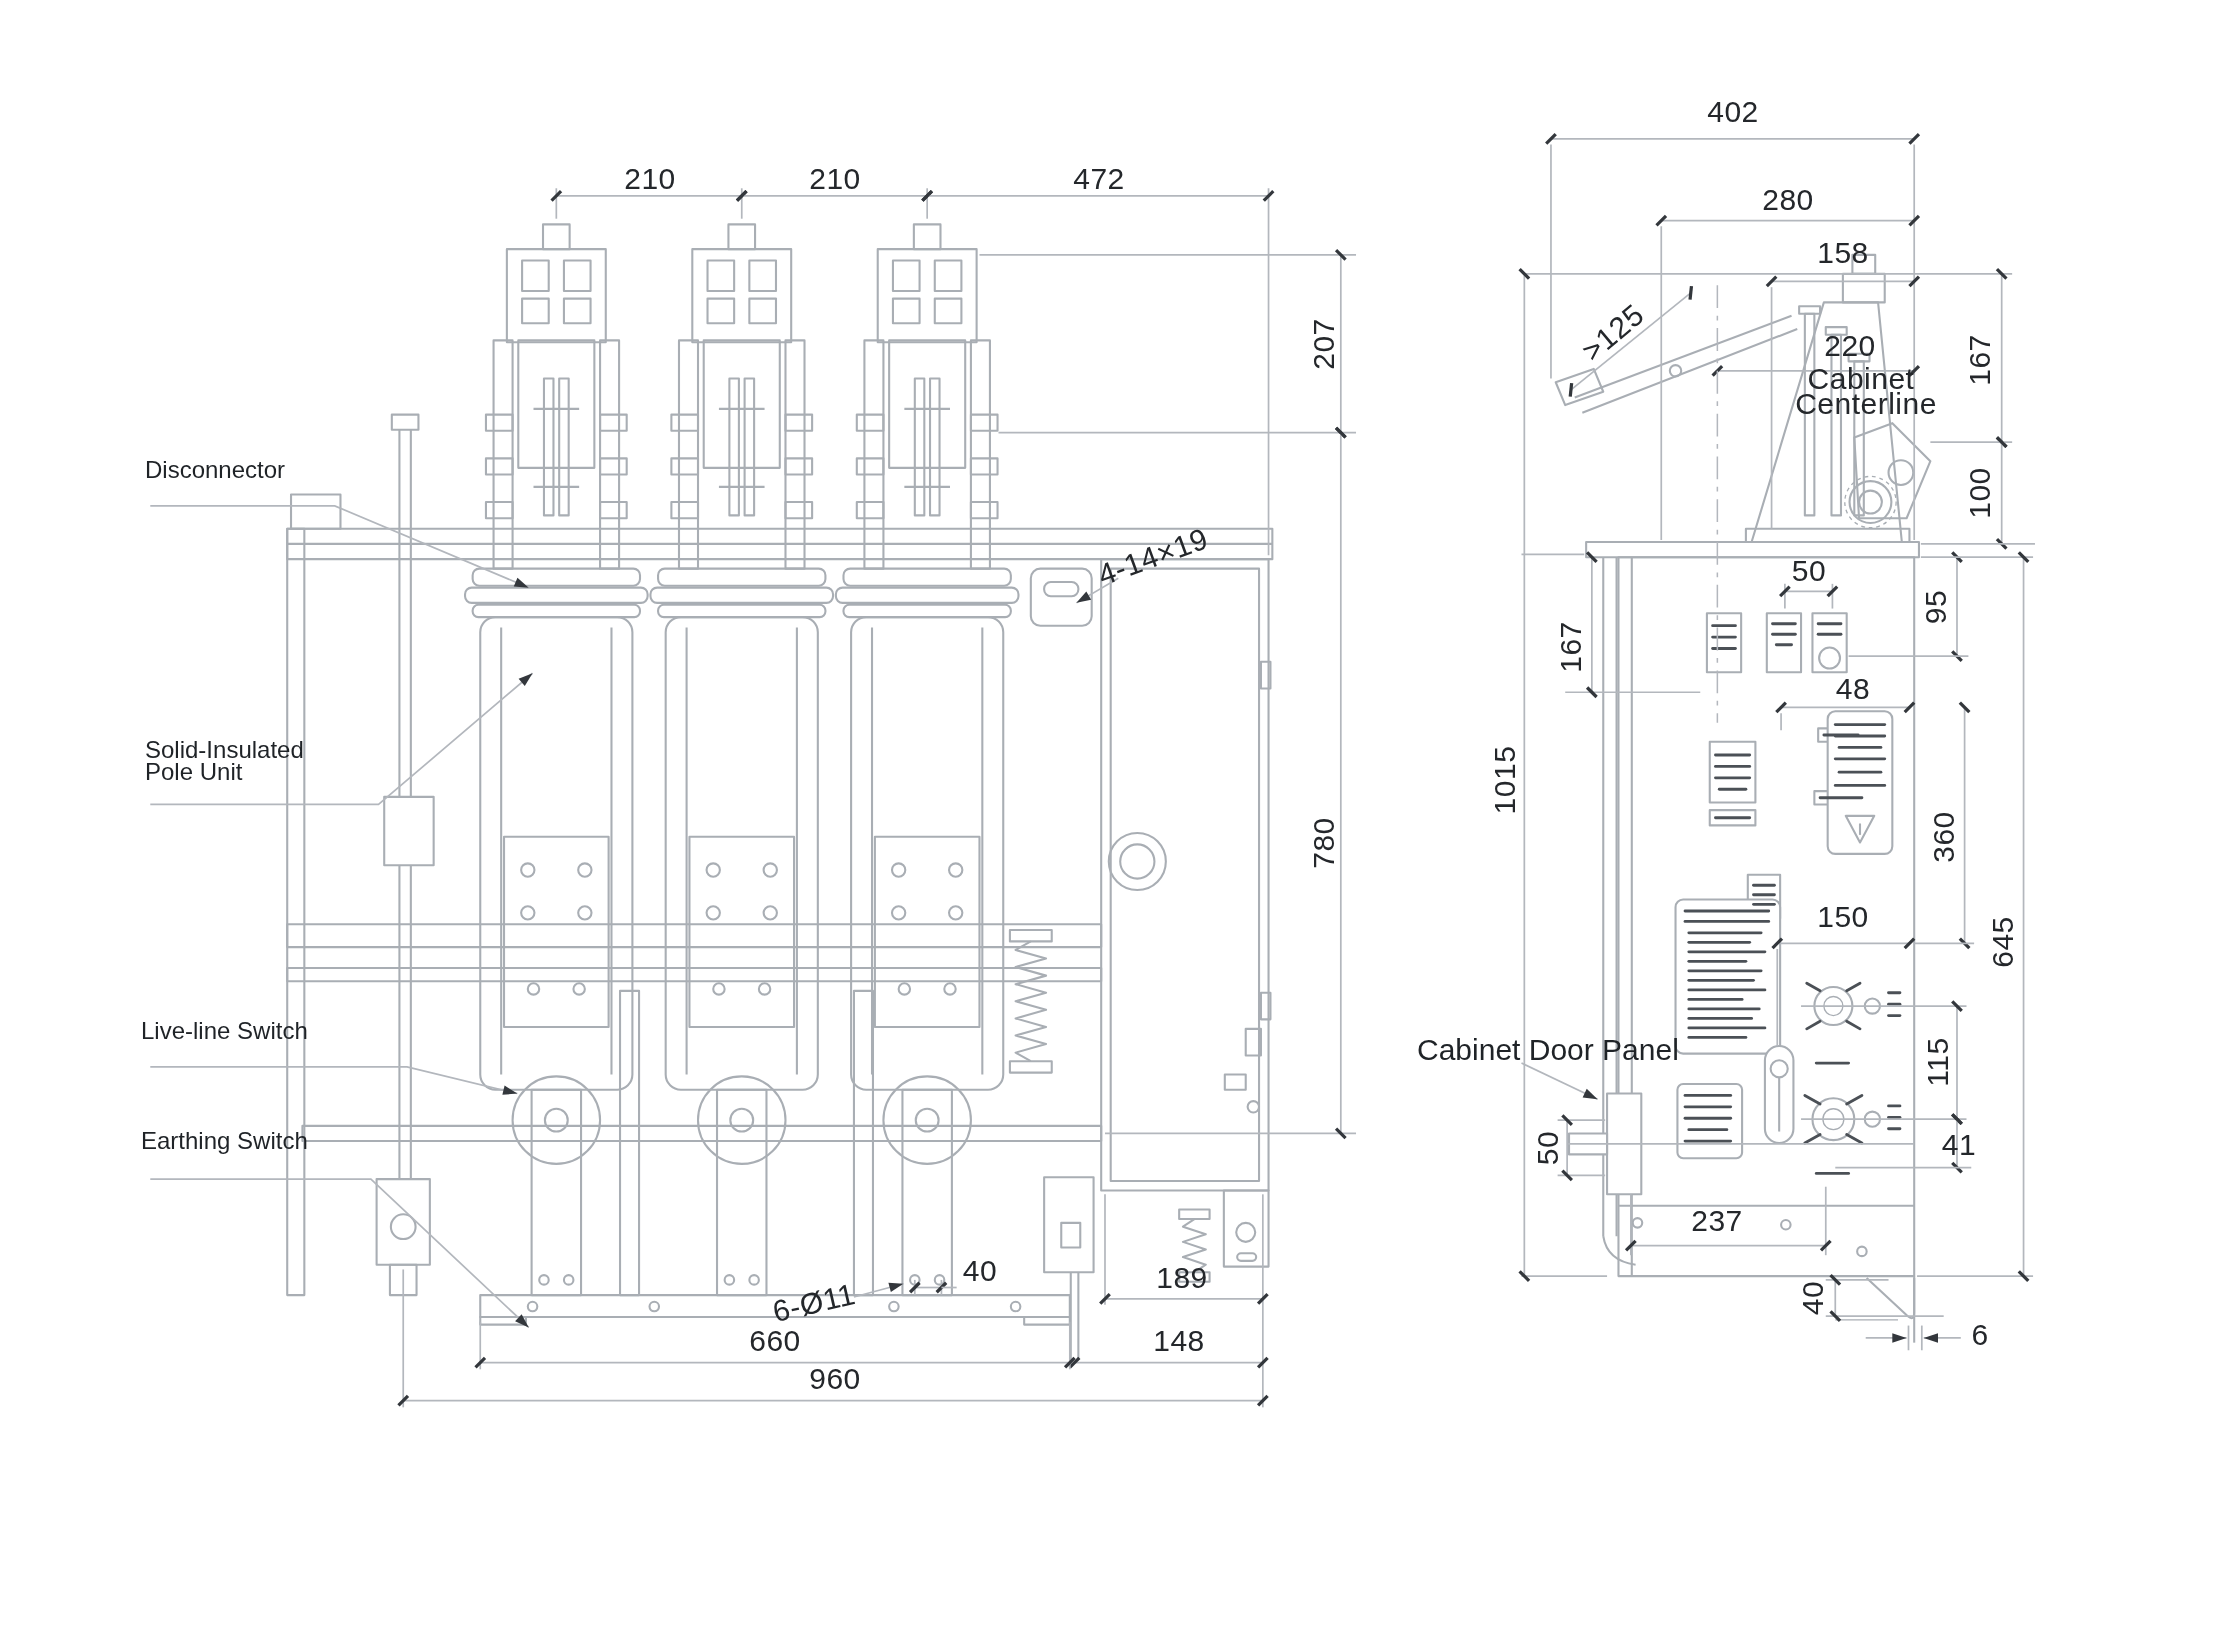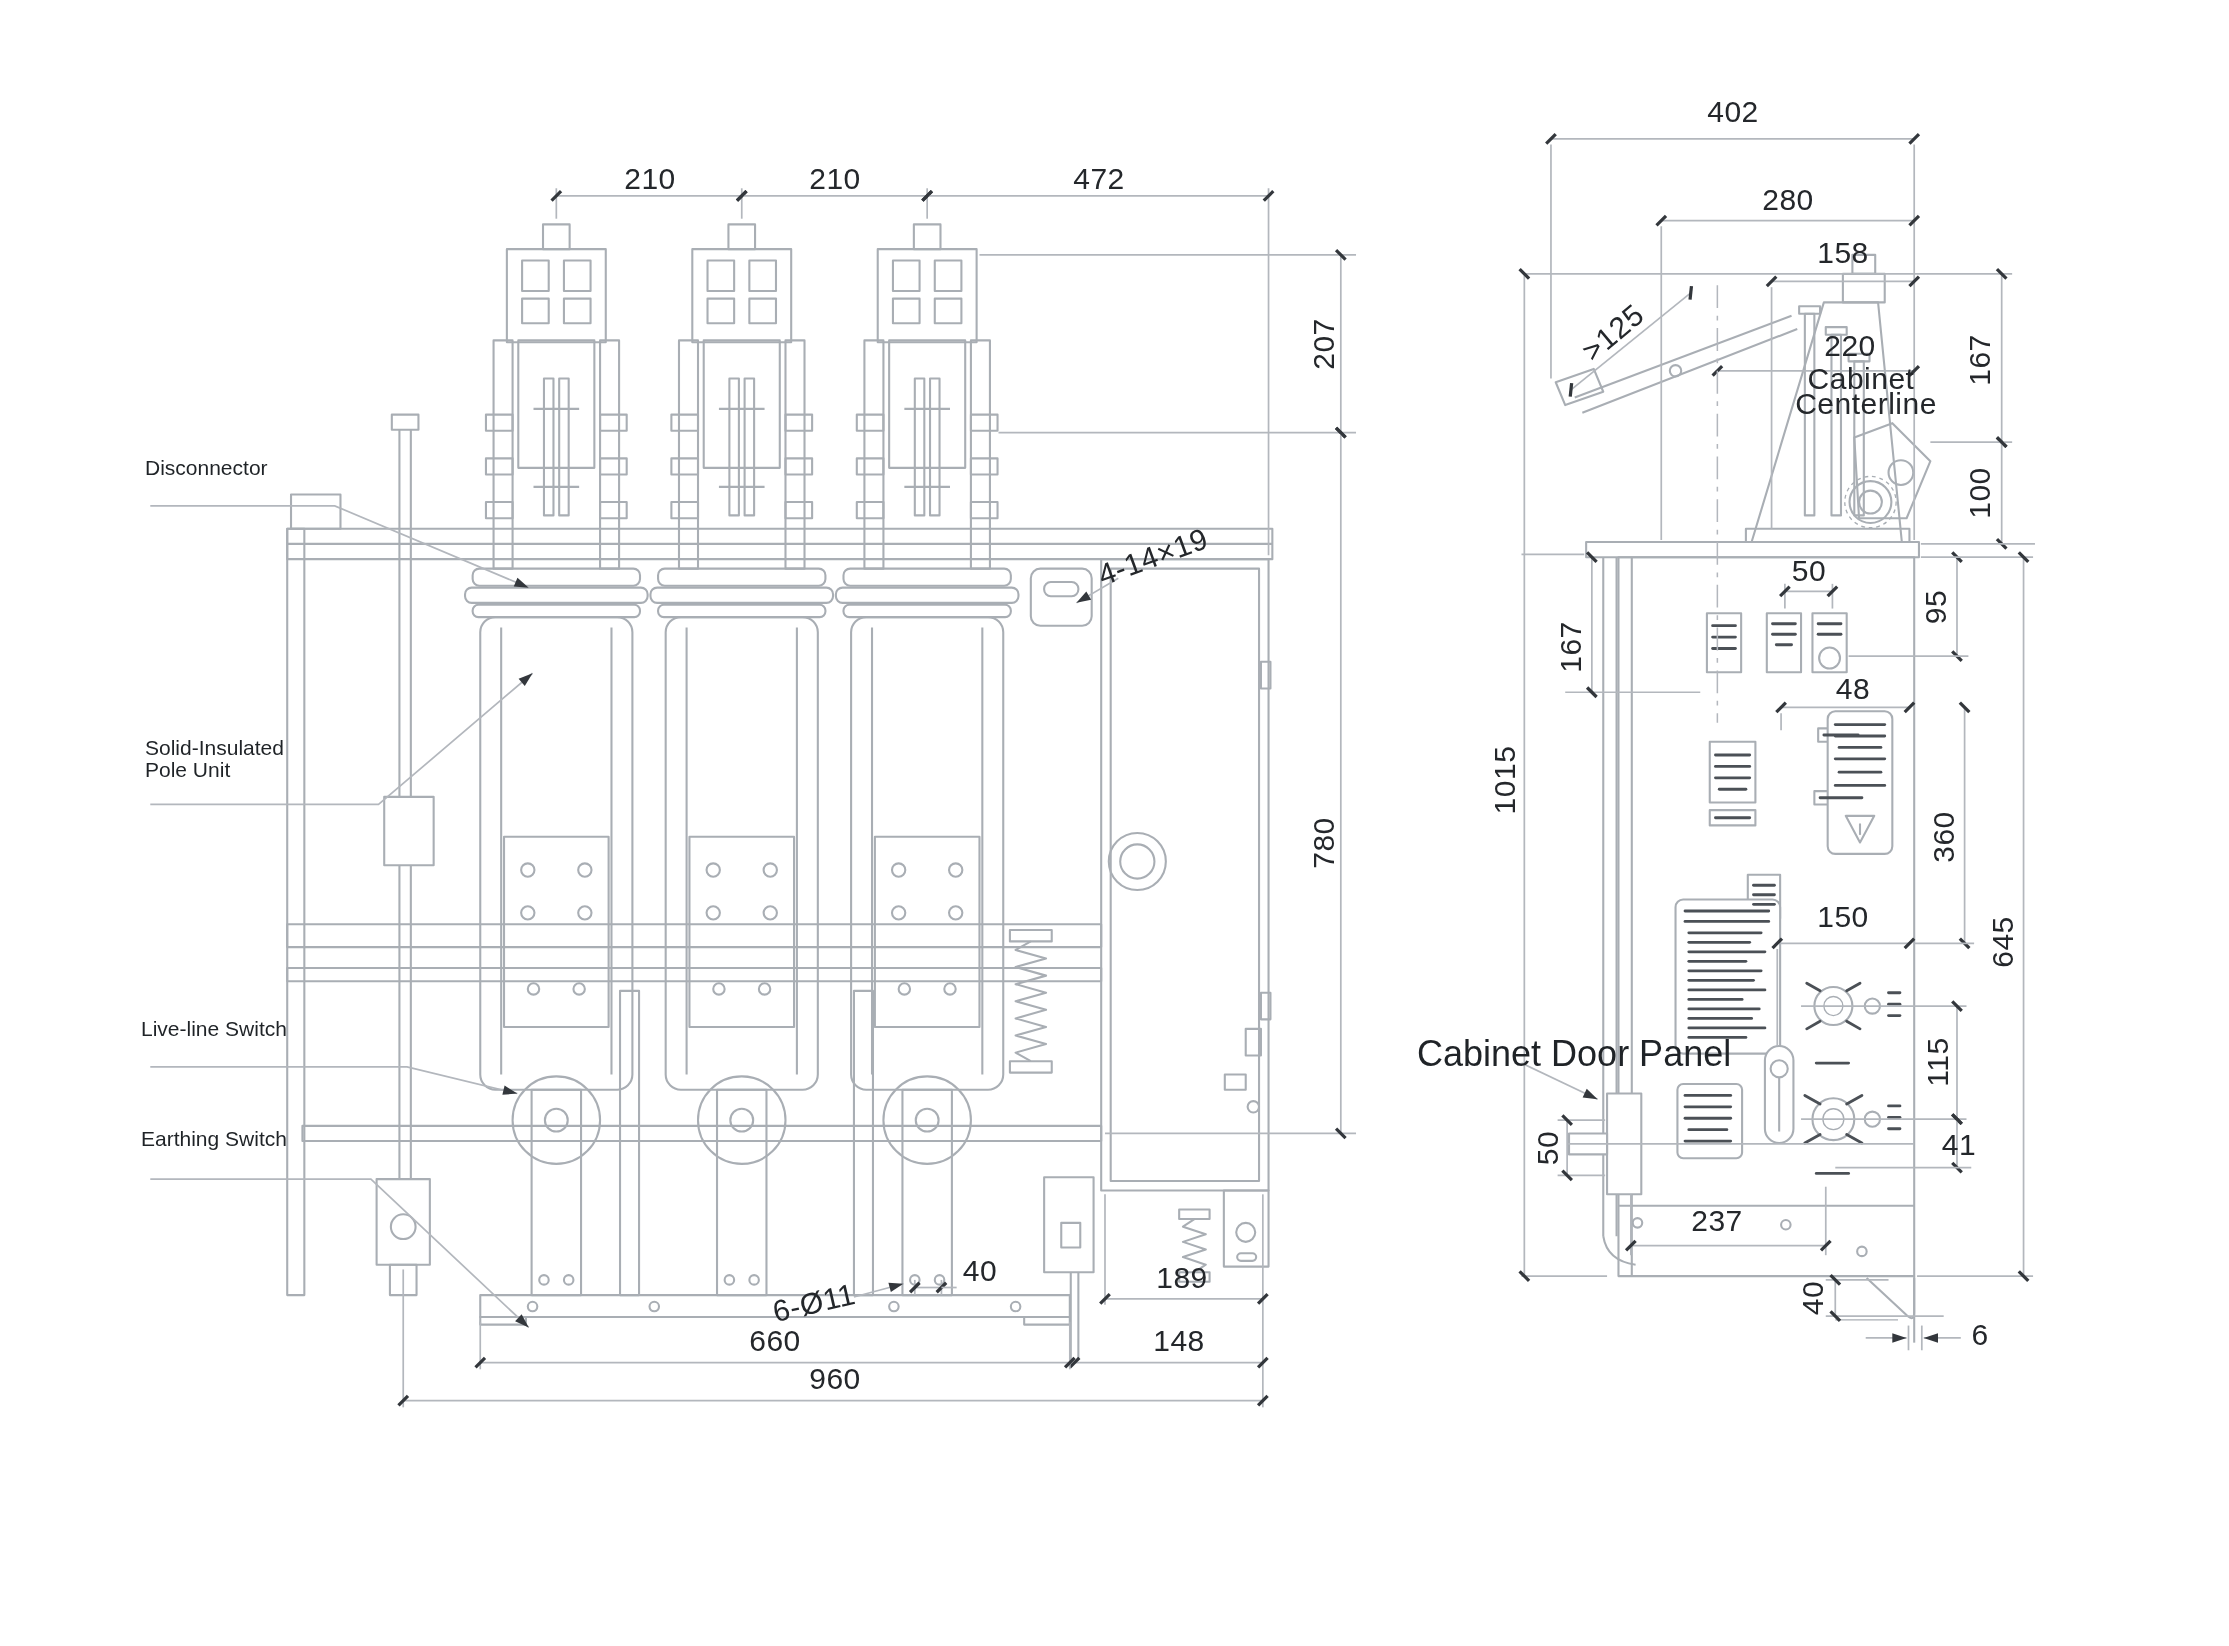--- a/index.html
+++ b/index.html
@@ -14,22 +14,22 @@
   .ink{stroke:#4b5056;fill:none;stroke-width:4.5;stroke-linecap:round;}
   .ink .tn{stroke-width:3;}
   .cl{stroke:#b3b7bd;stroke-width:1.6;stroke-dasharray:24 8 5 8;fill:none;}
   
   .dim{position:absolute;transform:translate(-50%,-50%);color:#24272b;font-size:30px;
        white-space:nowrap;letter-spacing:0.5px;}
   .rot90{transform:translate(-50%,-50%) rotate(-90deg);}
   .rotm20{transform:translate(-50%,-50%) rotate(-20deg);}
   .rotm13{transform:translate(-50%,-50%) rotate(-13deg);}
   .rotm40{transform:translate(-50%,-50%) rotate(-40deg);}
-  .callout{position:absolute;color:#1f2327;font-size:21px;white-space:nowrap;}
-  .callout.small{font-size:36px;}
+  .callout{position:absolute;color:#1f2327;font-size:24px;white-space:nowrap;}
+  .callout.small{font-size:30px;}
 </style>
 </head>
 <body>
 
 <div class="canvas">
 
 <svg width="2229" height="1646" viewBox="0 0 2344 1731">
   <defs>
     <marker id="tk" markerWidth="18" markerHeight="18" refX="9" refY="9" orient="auto" markerUnits="userSpaceOnUse">
       <path d="M4,14 L14,4" stroke="#33373c" stroke-width="3.4"></path>

